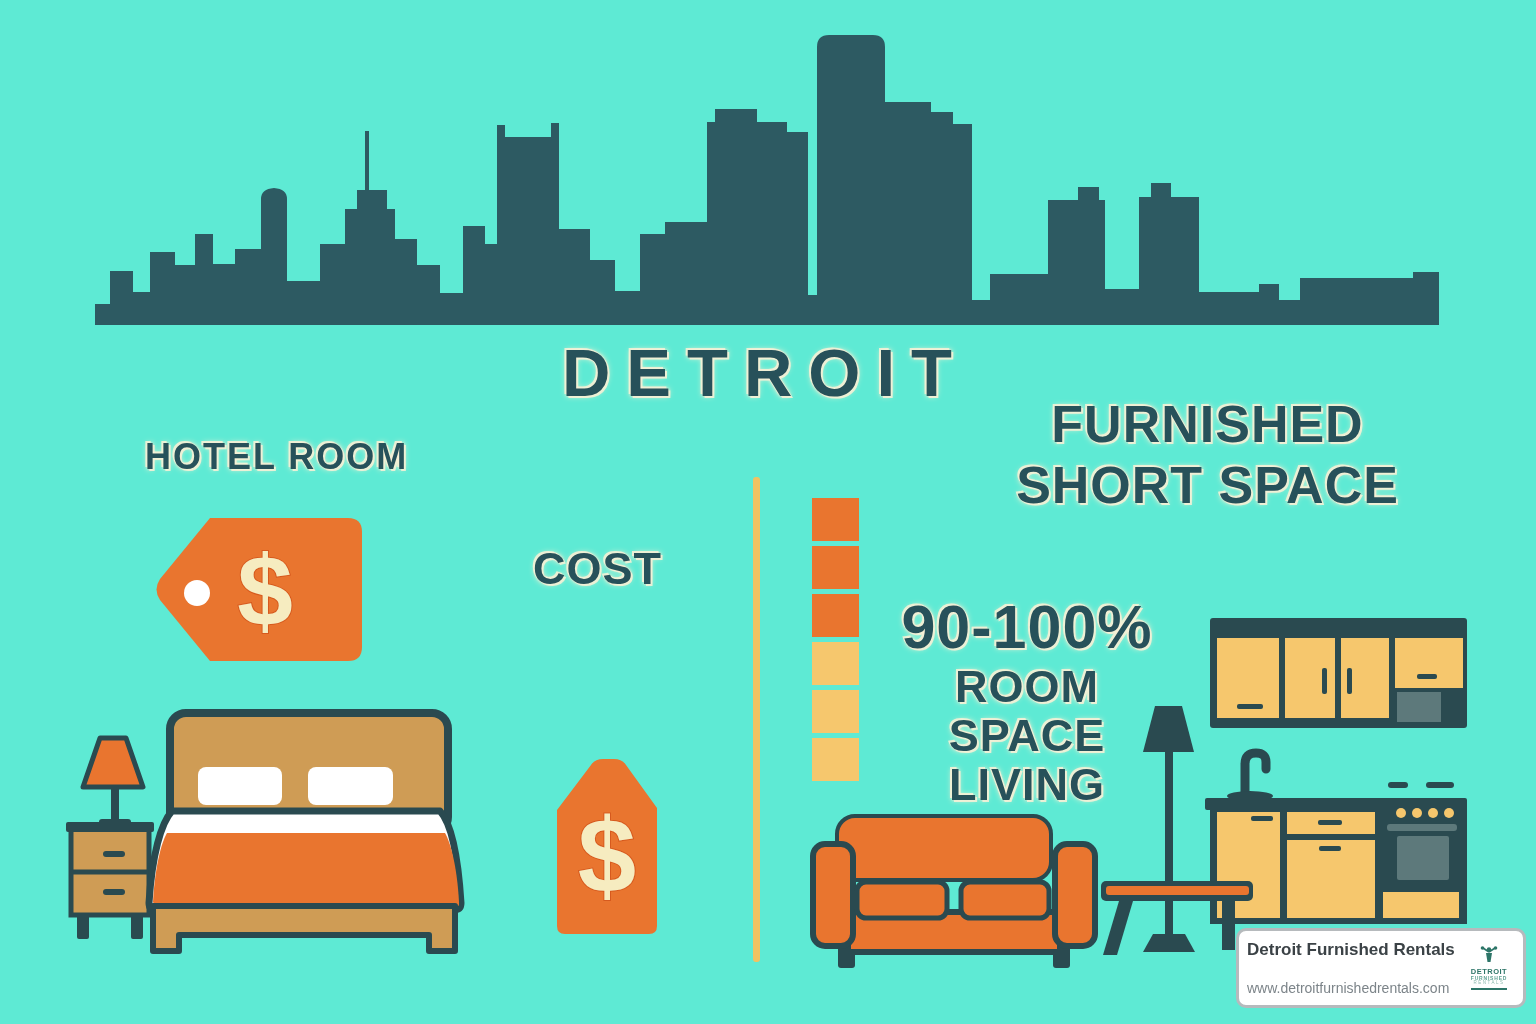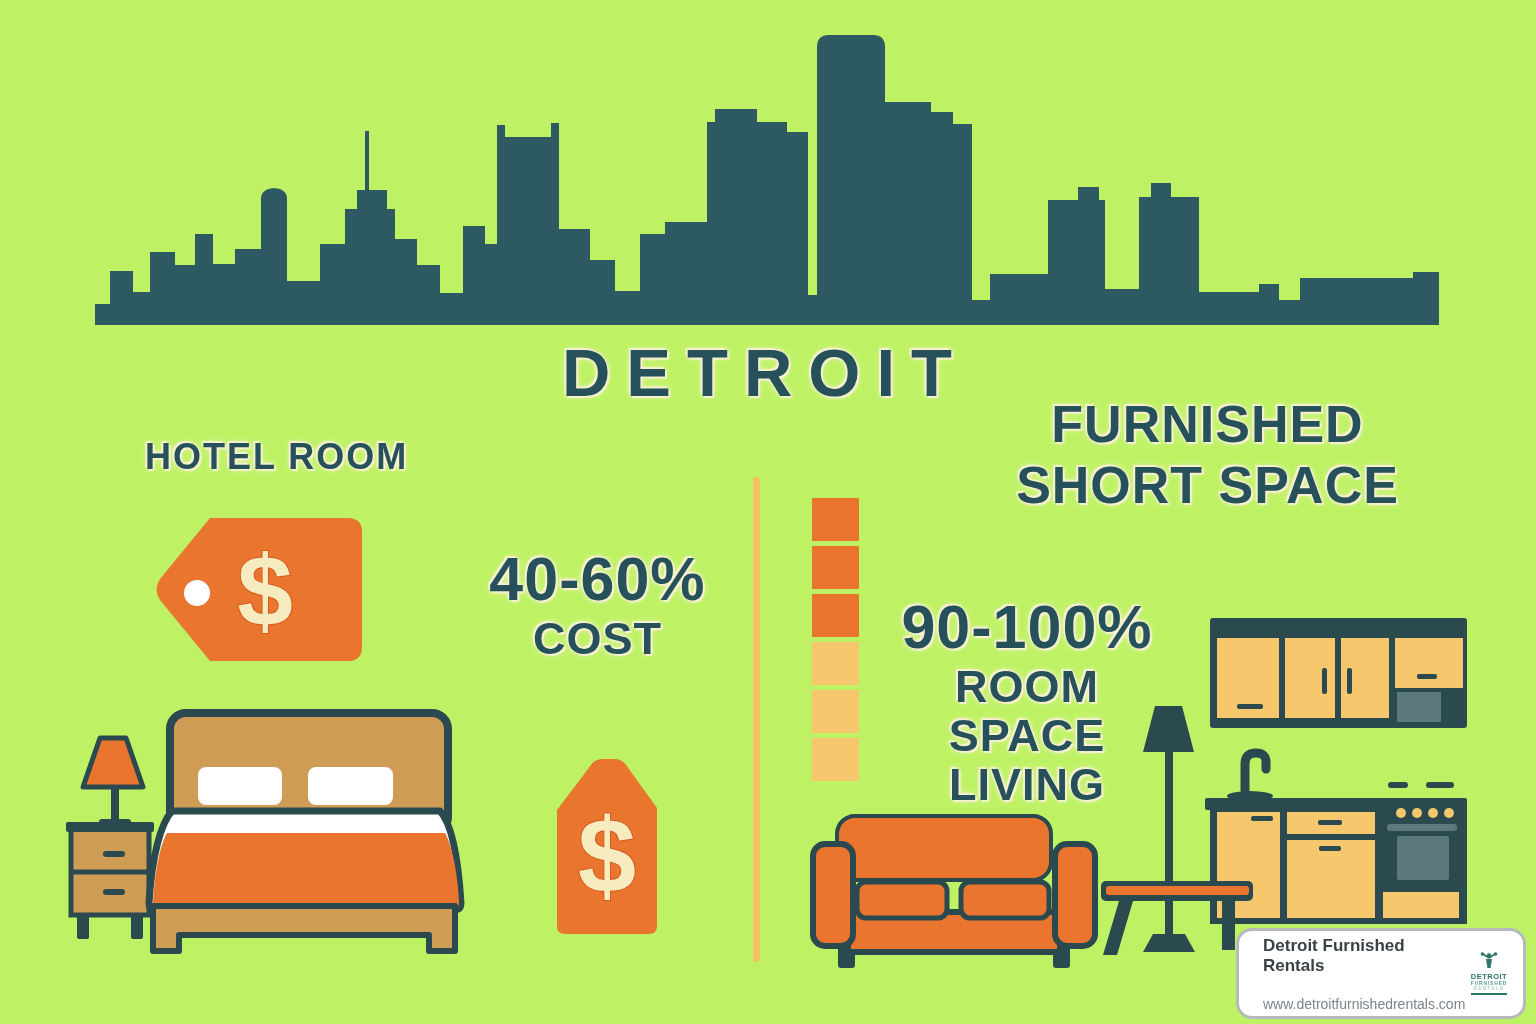--- a/index.html
+++ b/index.html
@@ -1,16 +1,16 @@
 <!DOCTYPE html>
 <html style="--teal: #2d5a62; --text-teal: #27515a; --orange: #e9752f; --yellow: #f6c76d; --tan: #cf9c55; --cream: #f6ecc0; --divider-yellow: #f2c261; --outline: #2a4a50;"><head>
 <meta charset="utf-8">
 <style>
   html,body{margin:0;padding:0;background:#fff;}
-  #canvas{position:relative;width:1536px;height:1024px;background:#bef264;overflow:hidden;
+  #canvas{position:relative;width:1536px;height:1024px;background:#5eead4;overflow:hidden;
           font-family:"Liberation Sans","DejaVu Sans",sans-serif;}
   .abs{position:absolute;}
   
   .fill-teal{fill:var(--teal,#2d5a62);}
   .fill-orange{fill:var(--orange,#e9752f);}
   .fill-yellow{fill:var(--yellow,#f6c76d);}
   .fill-tan{fill:var(--tan,#cf9c55);}
   .fill-white{fill:#ffffff;}
   .fill-gray{fill:#5d797b;}
   .fill-dark{fill:var(--outline,#2a4a50);}
@@ -25,22 +25,22 @@
   #apt-stat{left:868px;top:592px;width:318px;text-align:center;}
   .stat-value{font-size:61px;line-height:70px;letter-spacing:1px;}
   .stat-label{font-size:45px;line-height:49px;letter-spacing:1px;}
   
   #divider{left:753px;top:477px;width:7px;height:485px;background:var(--divider-yellow,#f2c261);border-radius:3px;}
   #living-space-blocks{left:812px;top:498px;width:47px;}
   .space-sq{width:47px;height:43px;margin-bottom:5px;}
   .space-sq.orange{background:var(--orange,#e9752f);}
   .space-sq.yellow{background:var(--yellow,#f6c76d);}
   
-  #footer-card{left:1236px;top:928px;width:290px;height:91px;background:#fff;border:3px solid #b6babd;
-               border-radius:16px;display:flex;align-items:center;box-sizing:border-box;padding:8px 10px 8px 24px;}
+  #footer-card{left:1236px;top:928px;width:290px;height:80px;background:#fff;border:3px solid #b6babd;
+               border-radius:10px;display:flex;align-items:center;box-sizing:border-box;padding:8px 10px 8px 8px;}
   #footer-texts{flex:1;min-width:0;}
   #brand-name{font-size:17px;font-weight:700;color:#3b4246;}
   #brand-url{font-size:14px;color:#7c8489;margin-top:20px;}
   #footer-logo{width:48px;text-align:center;color:#2d7568;line-height:1.05;}
   #footer-logo .l1{font-size:7.5px;font-weight:700;letter-spacing:.5px;}
   #footer-logo .l2{font-size:5px;font-weight:700;letter-spacing:.8px;color:#5fa293;}
   #footer-logo .l3{font-size:4.5px;letter-spacing:1.5px;color:#8db9ae;}
   #footer-logo .bar{width:36px;height:2px;background:#2d7568;margin:2px auto 0;}
   svg text{font-family:"Liberation Sans","DejaVu Sans",sans-serif;font-weight:700;}
 </style>
@@ -70,21 +70,20 @@
 
   <div class="abs big-text" id="city-title">DETROIT</div>
   <div class="abs big-text" id="hotel-heading">HOTEL ROOM</div>
 
   <div class="abs big-text" id="apt-heading">
     <div>FURNISHED</div>
     <div>SHORT SPACE</div>
   </div>
 
   <div class="abs big-text" id="hotel-stat">
-    <div class="stat-value">40-60%</div>
     <div class="stat-label">COST</div>
   </div>
 
   <div class="abs big-text" id="apt-stat">
     <div class="stat-value">90-100%</div>
     <div class="stat-label">ROOM</div>
     <div class="stat-label">SPACE</div>
     <div class="stat-label">LIVING</div>
   </div>
 

